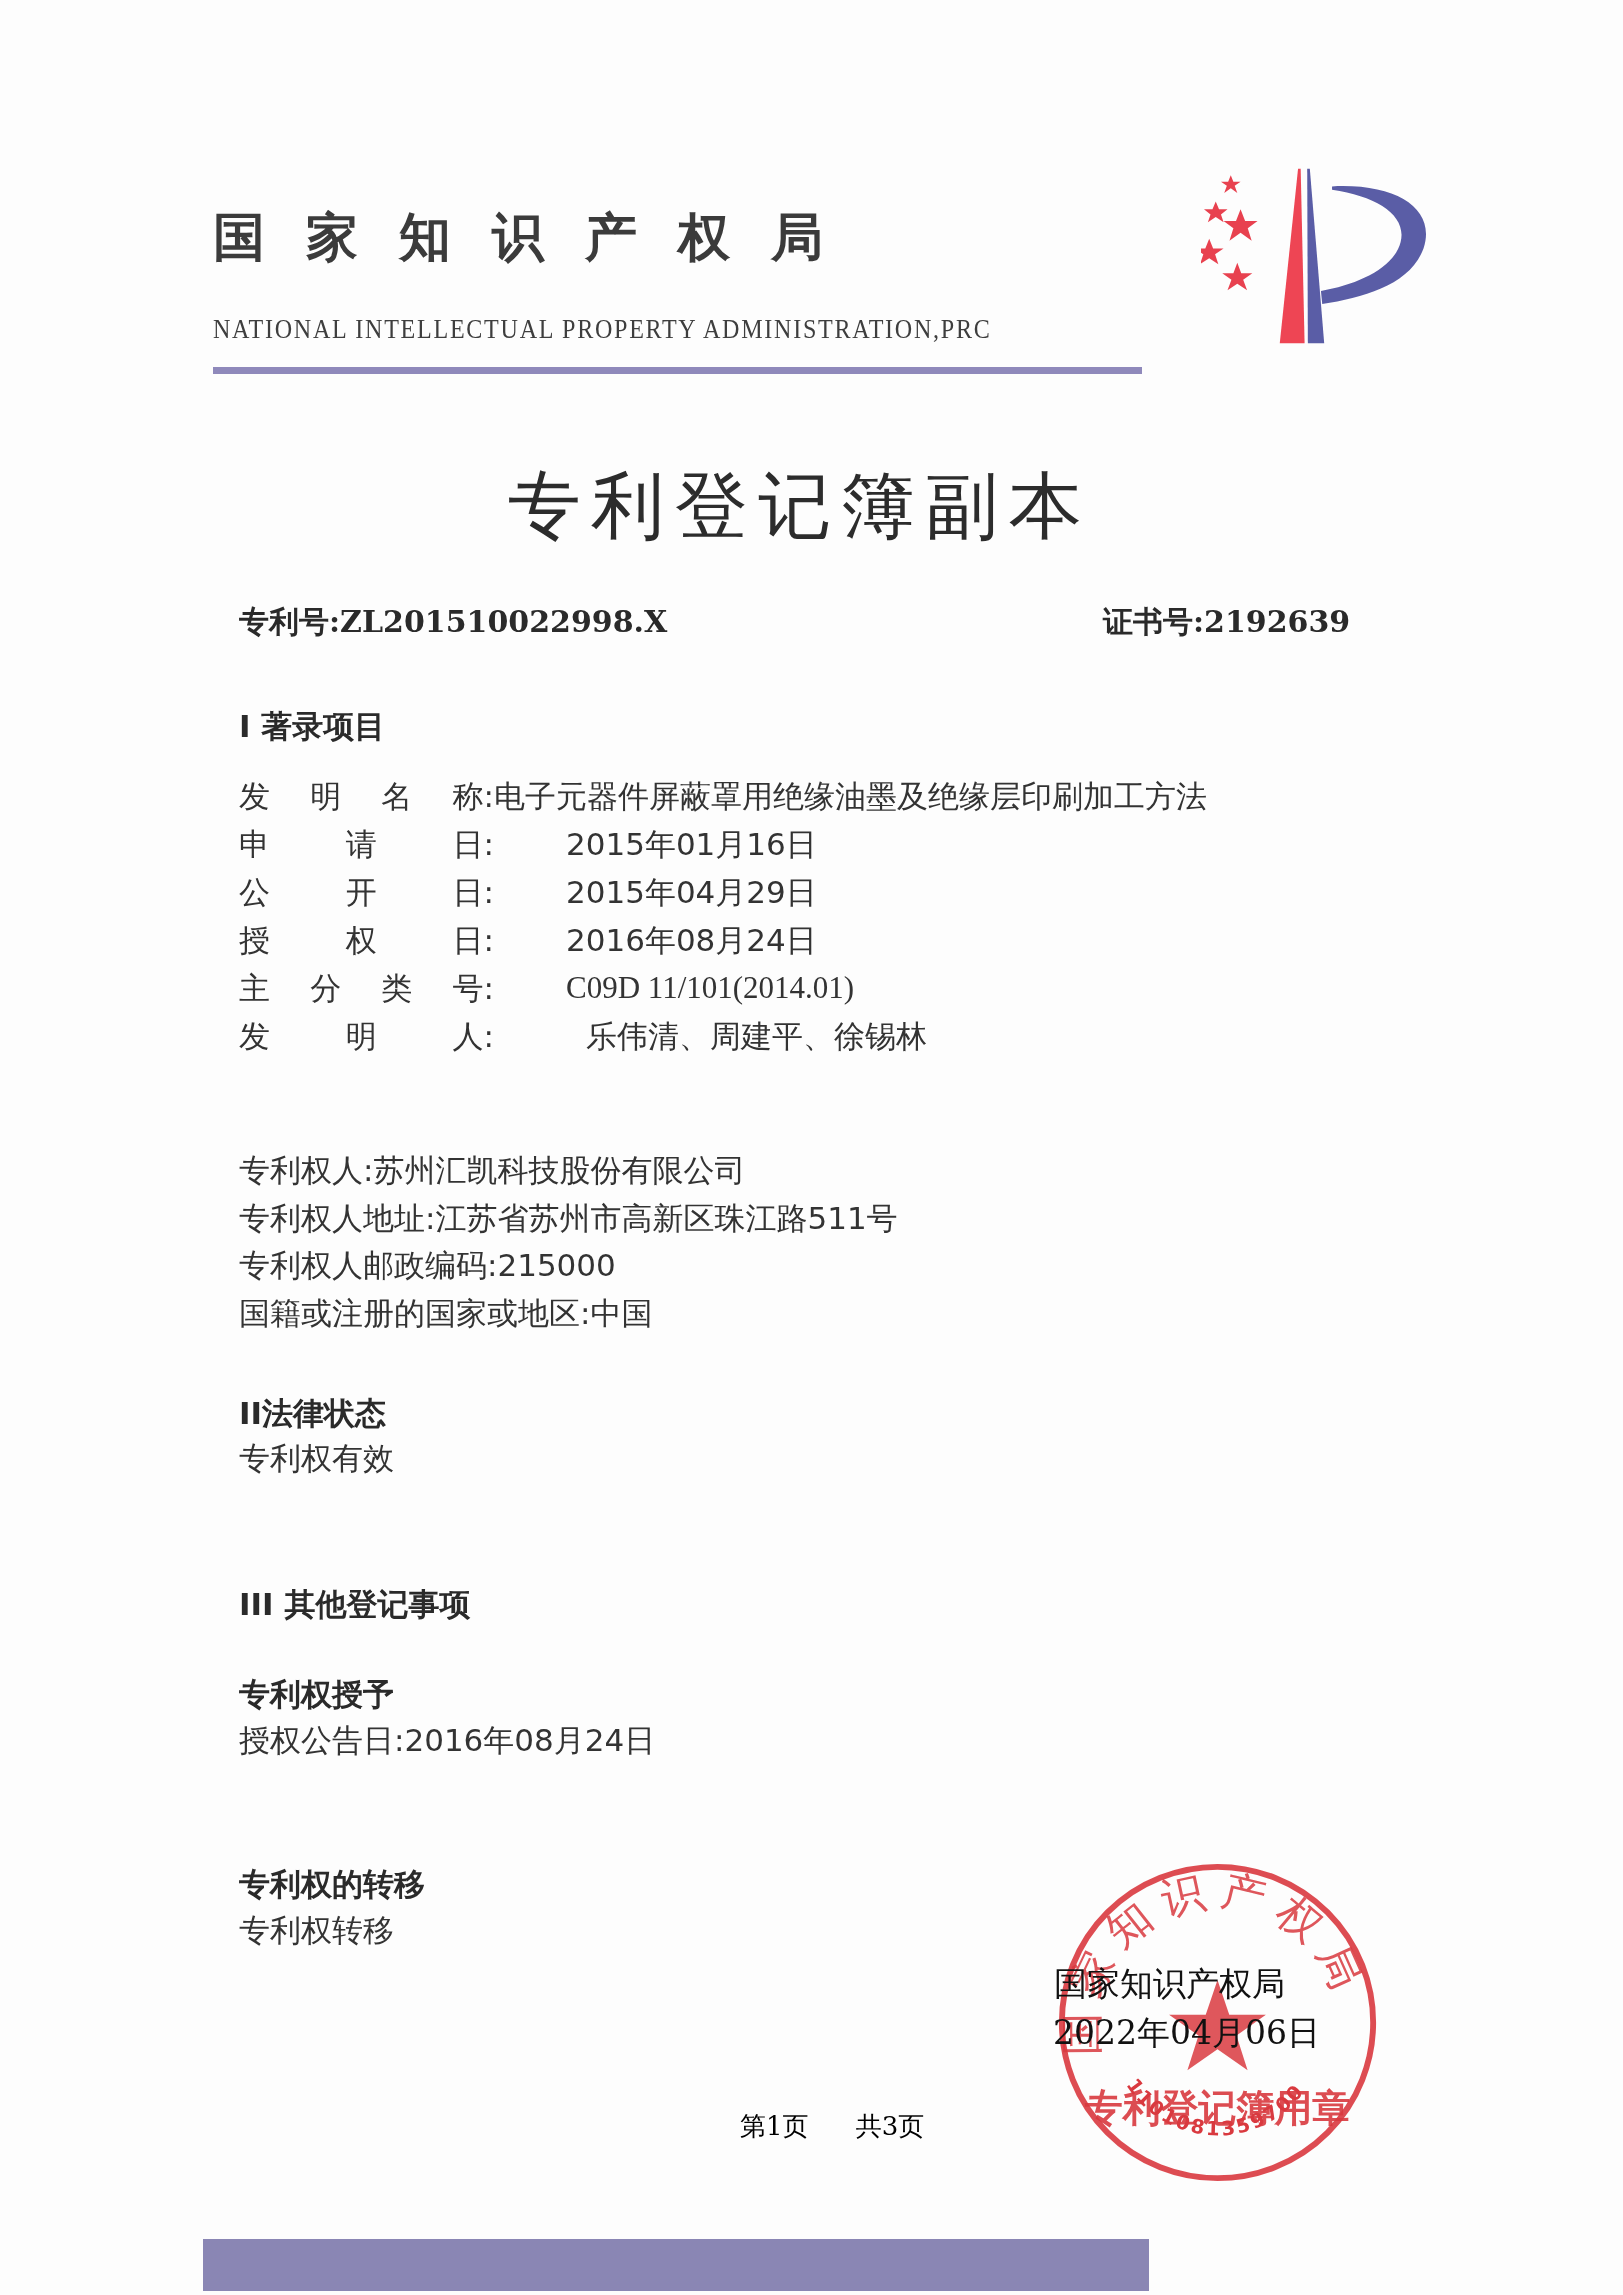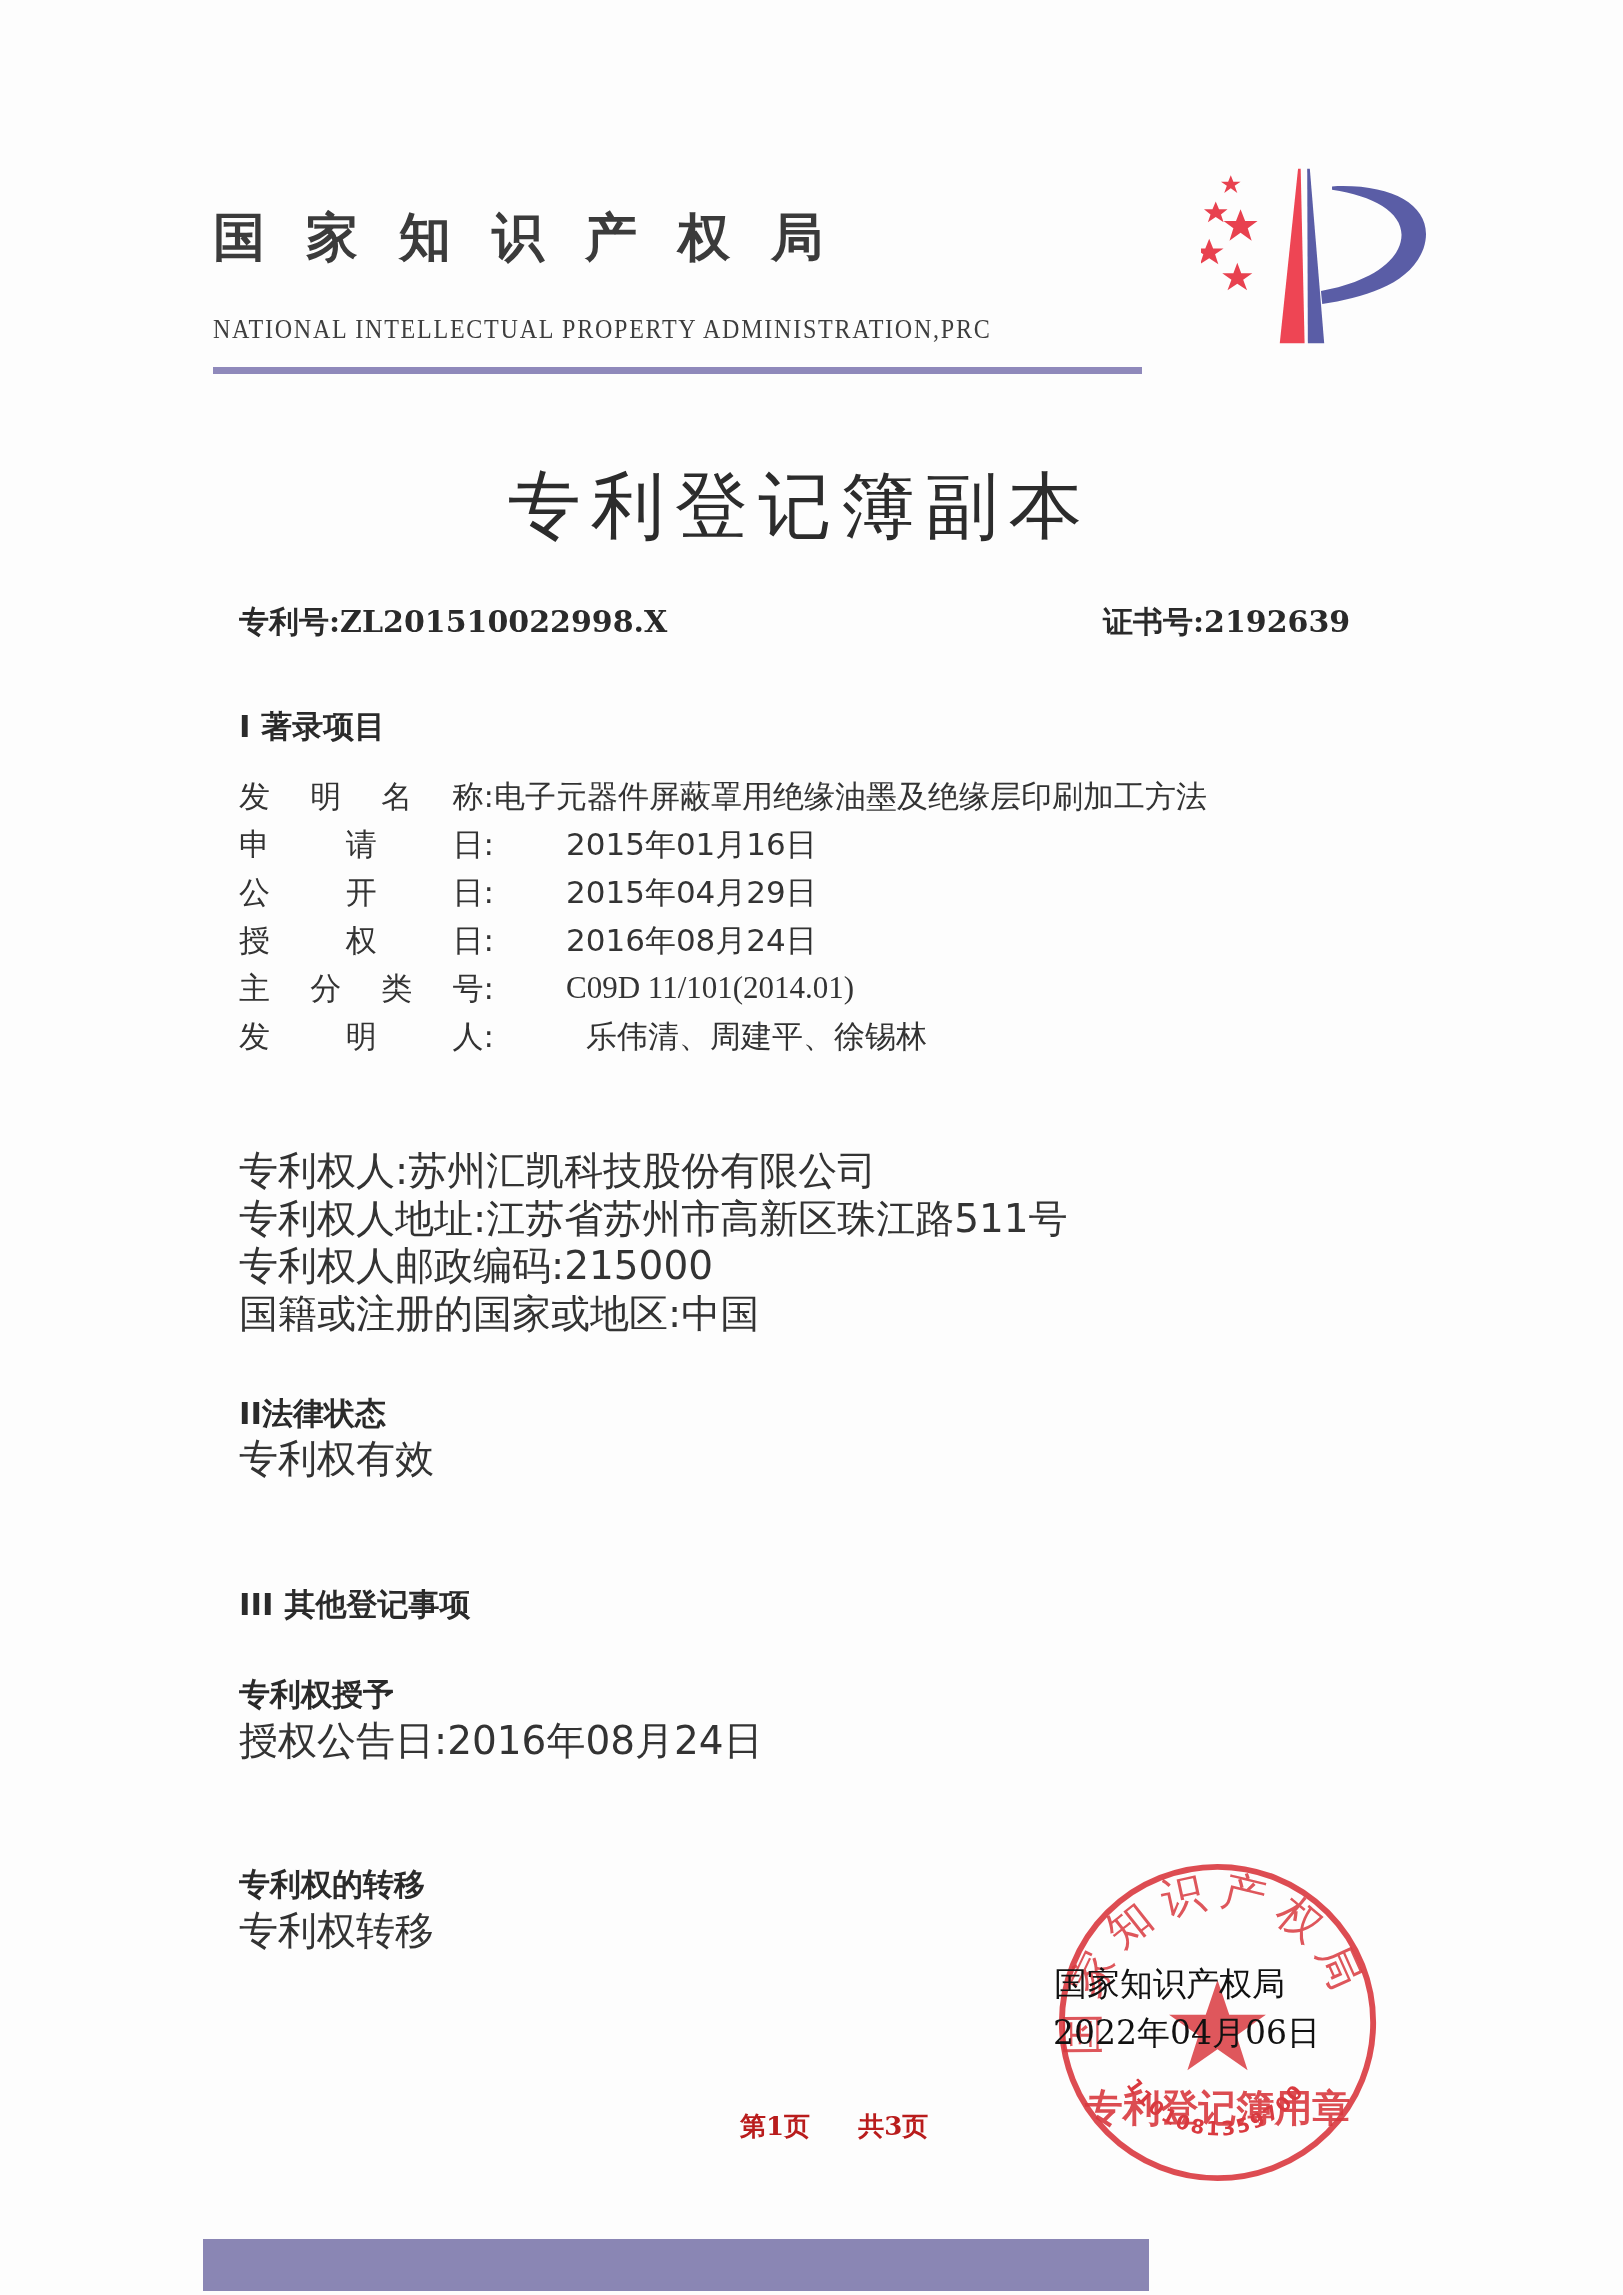--- a/index.html
+++ b/index.html
@@ -22,29 +22,29 @@
   .top-rule { left:213px; top:367px; width:929px; height:7.2px; background:#8f89bb; }
   .logo { left:1201px; top:157px; width:249px; height:196px; }
   .doc-title {
     left:0; width:1600px; top:458px; text-align:center;
     font-size:73px; letter-spacing:10.5px; color:#2c2c2c;
     font-family:"DejaVu Sans", sans-serif;
   }
   .id-line { top:602px; font-size:30px; font-weight:bold; white-space:nowrap; color:#2a2a2a; }
   .sec-head { font-size:31px; font-weight:bold; white-space:nowrap; color:#2a2a2a;
     font-family:"DejaVu Sans", sans-serif; }
-  .row { font-size:39px; white-space:nowrap; color:#333; line-height:47px;
+  .row { font-size:31px; white-space:nowrap; color:#333; line-height:47px;
     font-family:"DejaVu Sans", sans-serif; }
   .biblio { left:239px; top:772px; }
   .biblio .item { display:flex; font-size:31px; line-height:48px; color:#333;
     font-family:"DejaVu Sans", sans-serif; }
   .biblio .lbl { width:327px; display:flex; justify-content:space-between; padding-right:0; }
   .biblio .lbl span { display:inline-block; }
   .biblio .val { width:746px; white-space:normal; }
-  .page-no { left:740px; top:2109px; font-size:26px; color:#b91c1c; white-space:nowrap; word-spacing:39px;font-weight:bold; }
+  .page-no { left:740px; top:2109px; font-size:26px; color:#000000; white-space:nowrap; word-spacing:39px; }
   .bottom-bar { left:203px; top:2239px; width:946px; height:52px; background:#8a86b4; }
   .stamp { left:1054px; top:1859px; width:327px; height:327px; }
   .stamp-text { color:#111; font-size:33px; white-space:nowrap; font-family:"DejaVu Serif", serif; }
 </style>
 </head>
 <body>
 
 <div class="abs agency-cn">国家知识产权局</div>
 <div class="abs agency-en">NATIONAL INTELLECTUAL PROPERTY ADMINISTRATION,PRC</div>
 <div class="abs top-rule"></div>

